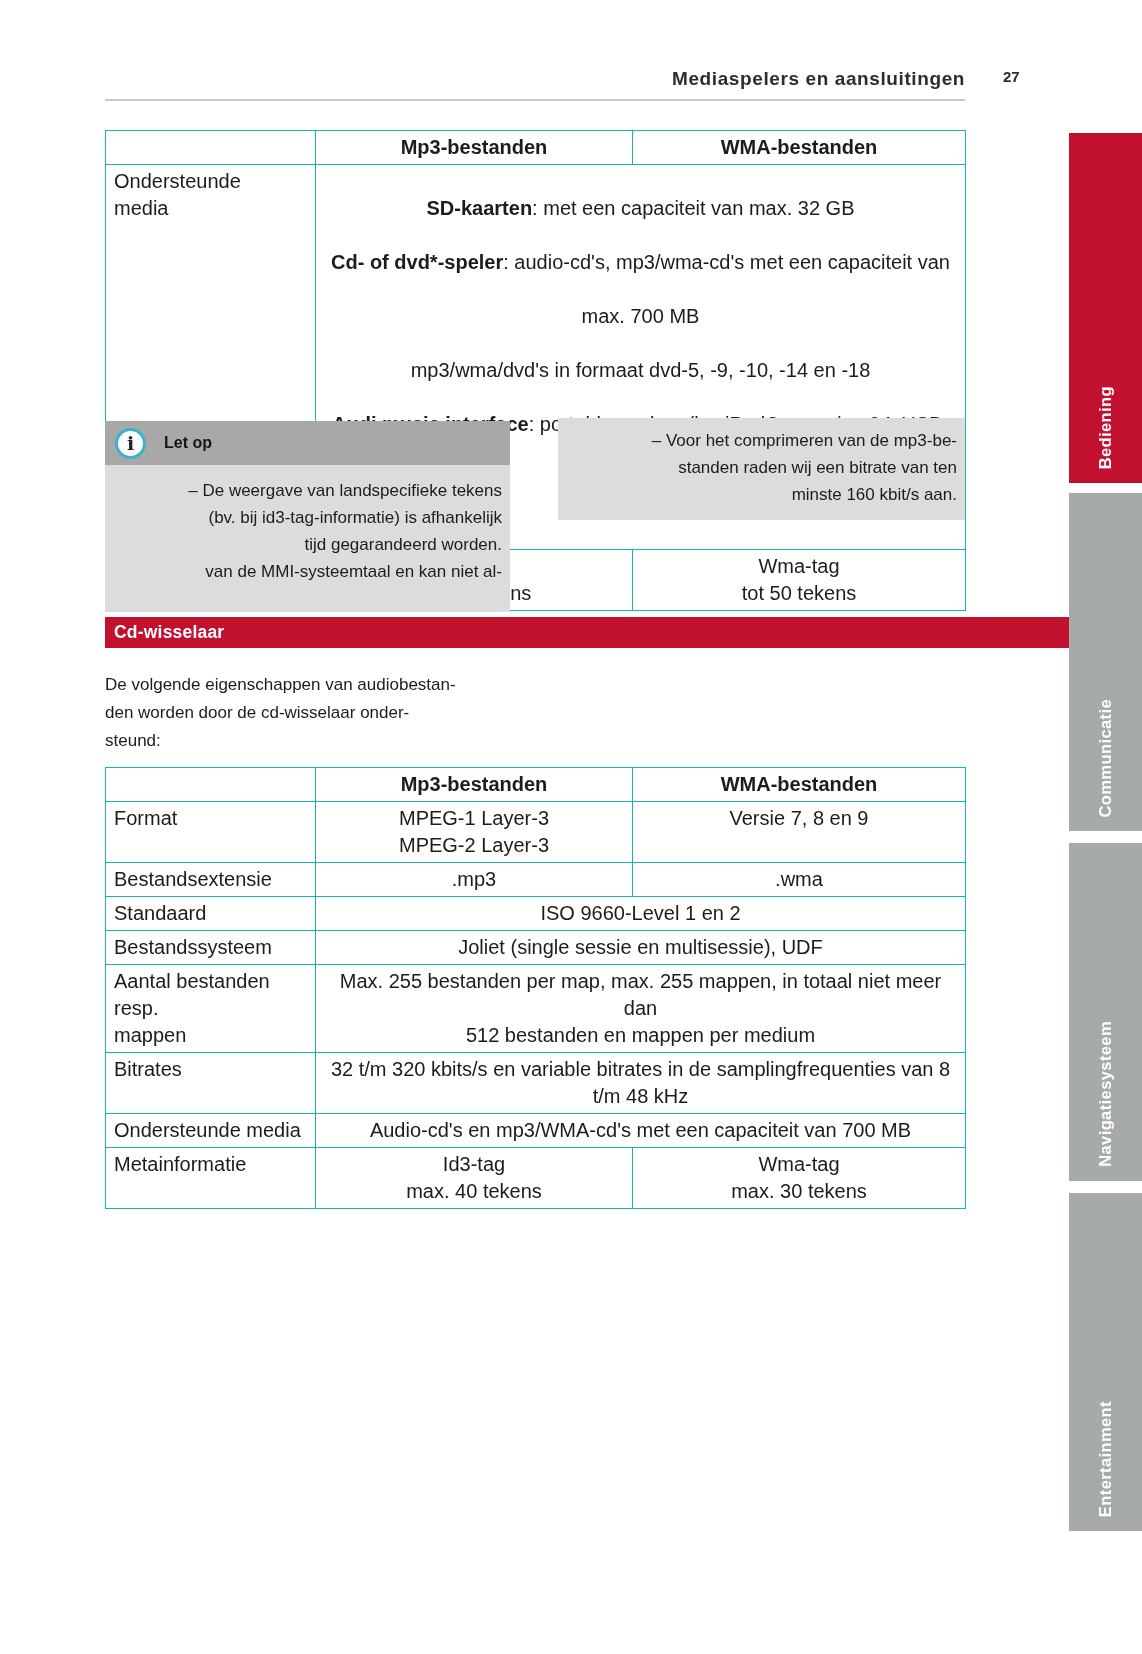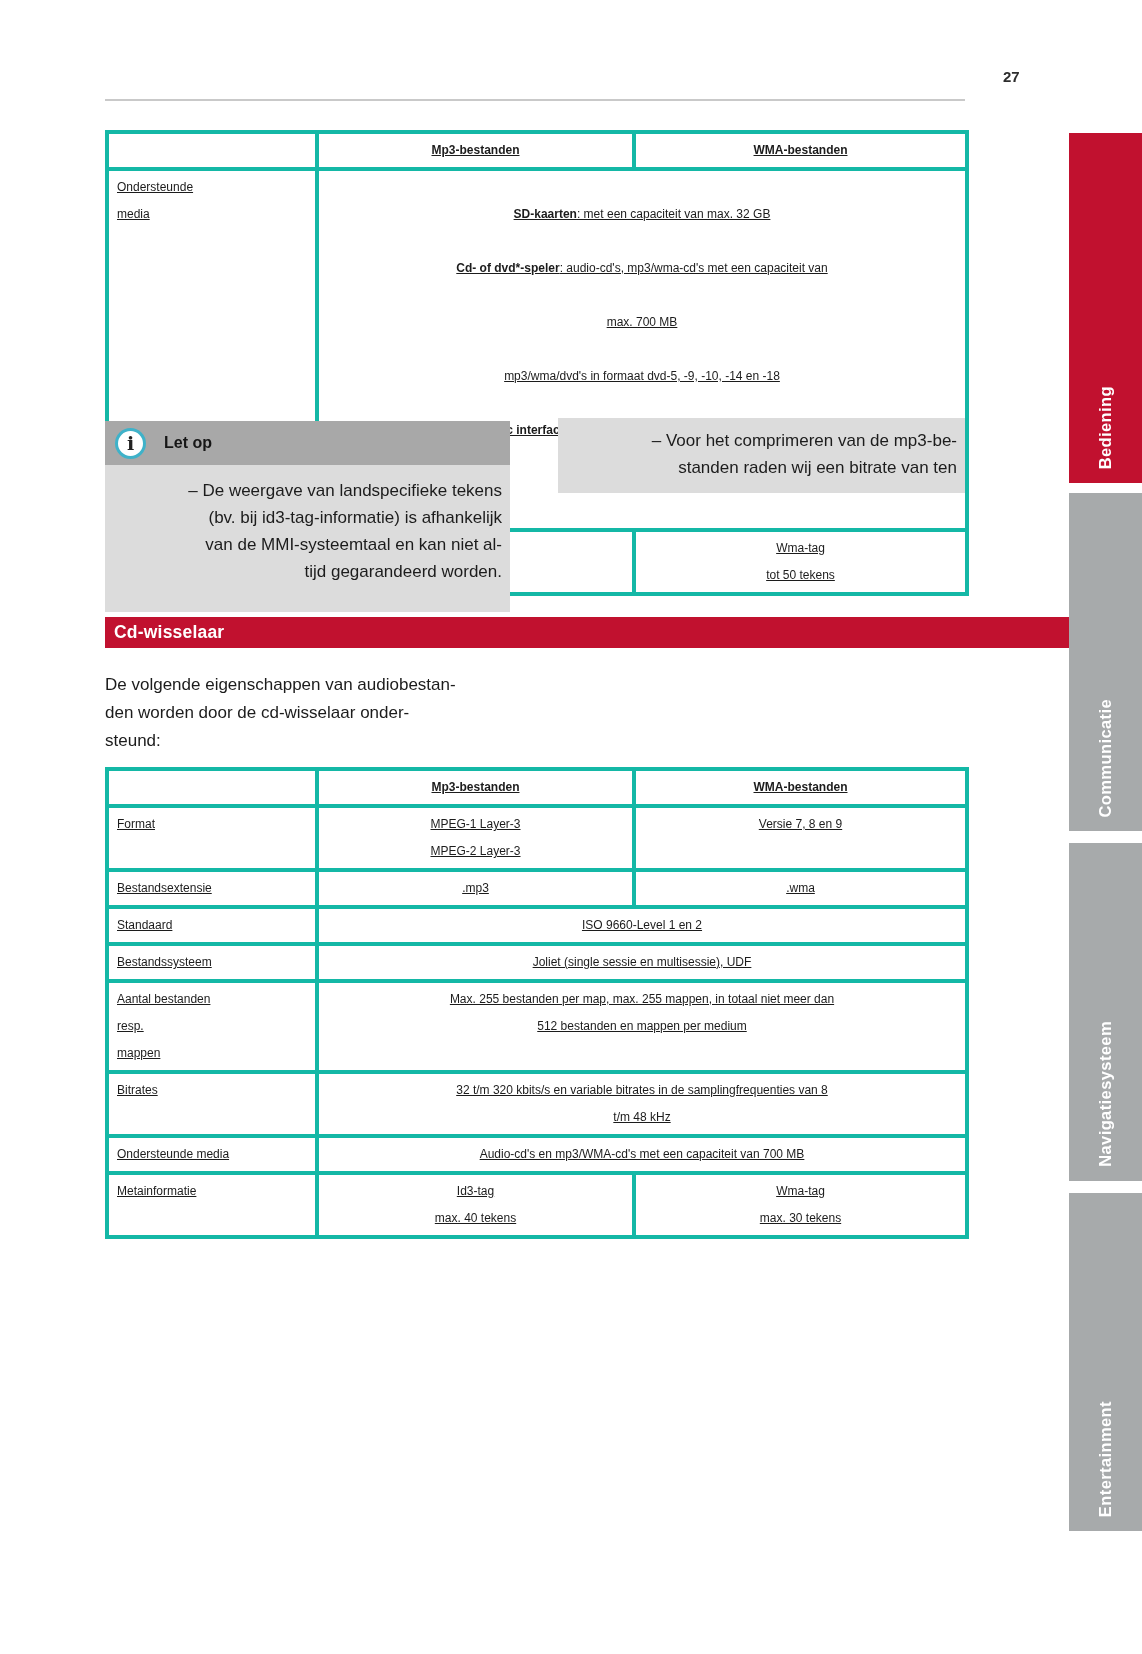--- a/index.html
+++ b/index.html
@@ -8,22 +8,22 @@
   .page { position:relative; width:1142px; height:1654px; background:#ffffff; overflow:hidden; }
 
   
   .header-title { position:absolute; top:68px; left:105px; width:860px; text-align:right;
                   font-size:19px; font-weight:700; color:#2d2d2d; letter-spacing:0.6px; }
   .page-num { position:absolute; top:68px; left:1003px; font-size:15px; font-weight:700; color:#2d2d2d; }
   .header-rule { position:absolute; top:99px; left:105px; width:860px; height:2px; background:#c9c9c9; }
 
   
   .doc-table { border-collapse:collapse; width:860px; table-layout:fixed; }
-  .doc-table td, .doc-table th { border:4px solid #14b8a6; font-size:12px; line-height:27px;
-        padding:3px 8px; vertical-align:top; font-weight:400; text-align:center; white-space:pre-line;text-decoration:underline; }
+  .doc-table td, .doc-table th { border:1px solid #14b8a6; font-size:20px; line-height:27px;
+        padding:3px 8px; vertical-align:top; font-weight:400; text-align:center; white-space:pre-line; }
   .doc-table .lbl { text-align:left; }
   .doc-table th { font-weight:700; }
   .t1 { position:absolute; top:130px; left:105px; }
   .t2 { position:absolute; top:767px; left:105px; }
   .b { font-weight:700; }
   .i { font-style:italic; }
   .cline { text-align:center; }
 
   
   .letop { position:absolute; top:421px; left:105px; width:405px; }
@@ -57,20 +57,21 @@
   .tab-red { background:#c1112f; top:133px; height:350px; }
   .tab-g1 { background:#a7aaab; top:493px; height:338px; }
   .tab-g2 { background:#a7aaab; top:843px; height:338px; }
   .tab-g3 { background:#a7aaab; top:1193px; height:338px; }
 </style>
 </head>
 <body>
 
 <div class="page">
 
+  <div class="header-title">Mediaspelers en aansluitingen</div>
   <div class="page-num">27</div>
   <div class="header-rule"></div>
 
   <table class="doc-table t1">
     <colgroup>
         <col style="width:210px">
         <col style="width:317px">
         <col style="width:333px">
       </colgroup>
     <tbody>
@@ -102,28 +103,29 @@
     </table>
 
   <div class="letop">
     <div class="letop-head">
       <div class="info-icon">i</div>
       <div class="letop-title">Let op</div>
     </div>
     <div class="letop-body">
       <div class="nline">– De weergave van landspecifieke tekens</div>
       <div class="nline ind">(bv. bij id3-tag-informatie) is afhankelijk</div>
+      <div class="nline ind">tijd gegarandeerd worden.</div>
       <div class="nline ind">van de MMI-systeemtaal en kan niet al-</div>
-      <div class="nline ind">tijd gegarandeerd worden.</div>
     </div>
   </div>
 
   <div class="note-right">
     <div class="nline">– Voor het comprimeren van de mp3-be-</div>
     <div class="nline ind">standen raden wij een bitrate van ten</div>
+    <div class="nline ind">minste 160 kbit/s aan.</div>
   </div>
 
   <div class="red-bar">Cd-wisselaar</div>
 
   <div class="intro">
     <div class="iline">De volgende eigenschappen van audiobestan-</div>
     <div class="iline">den worden door de cd-wisselaar onder-</div>
     <div class="iline">steund:</div>
   </div>
 

